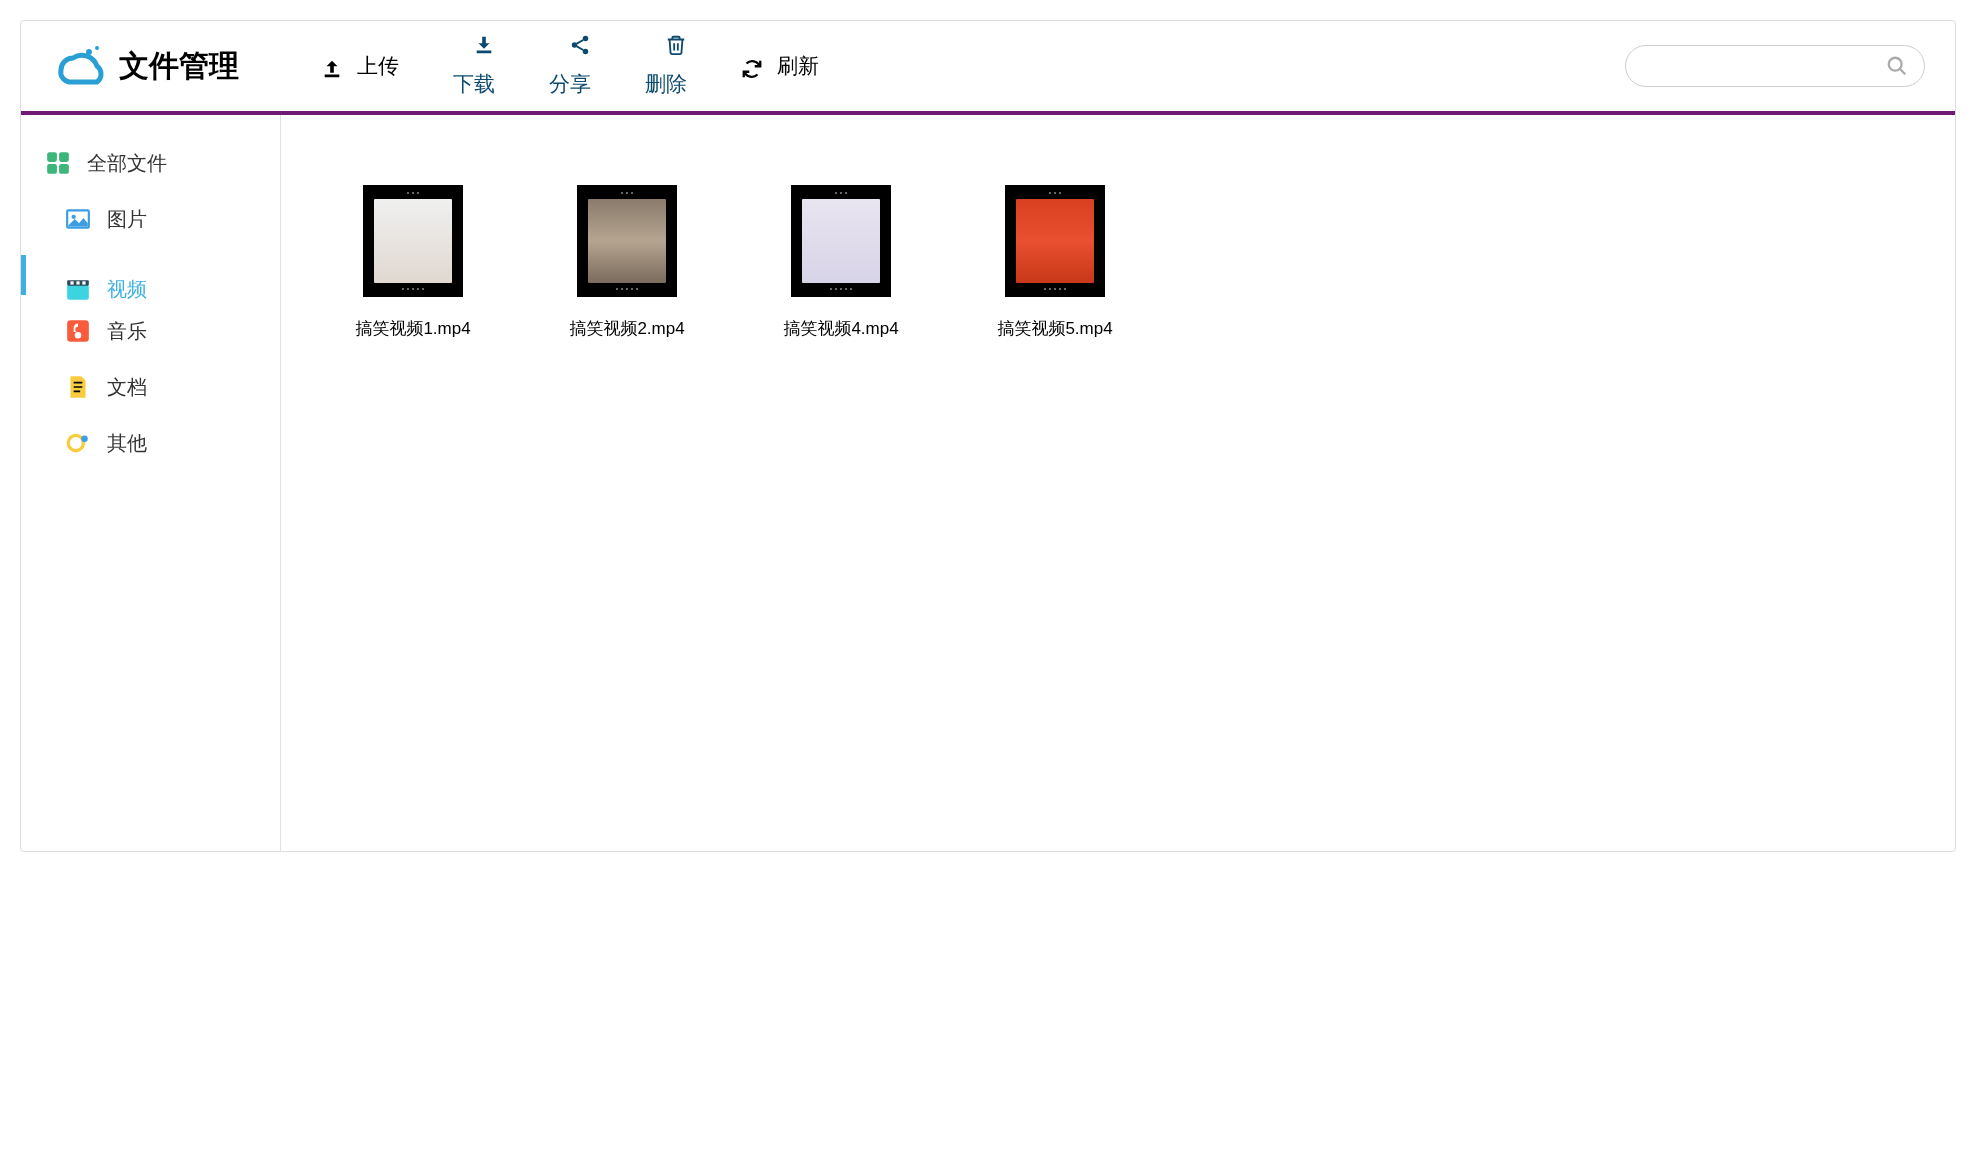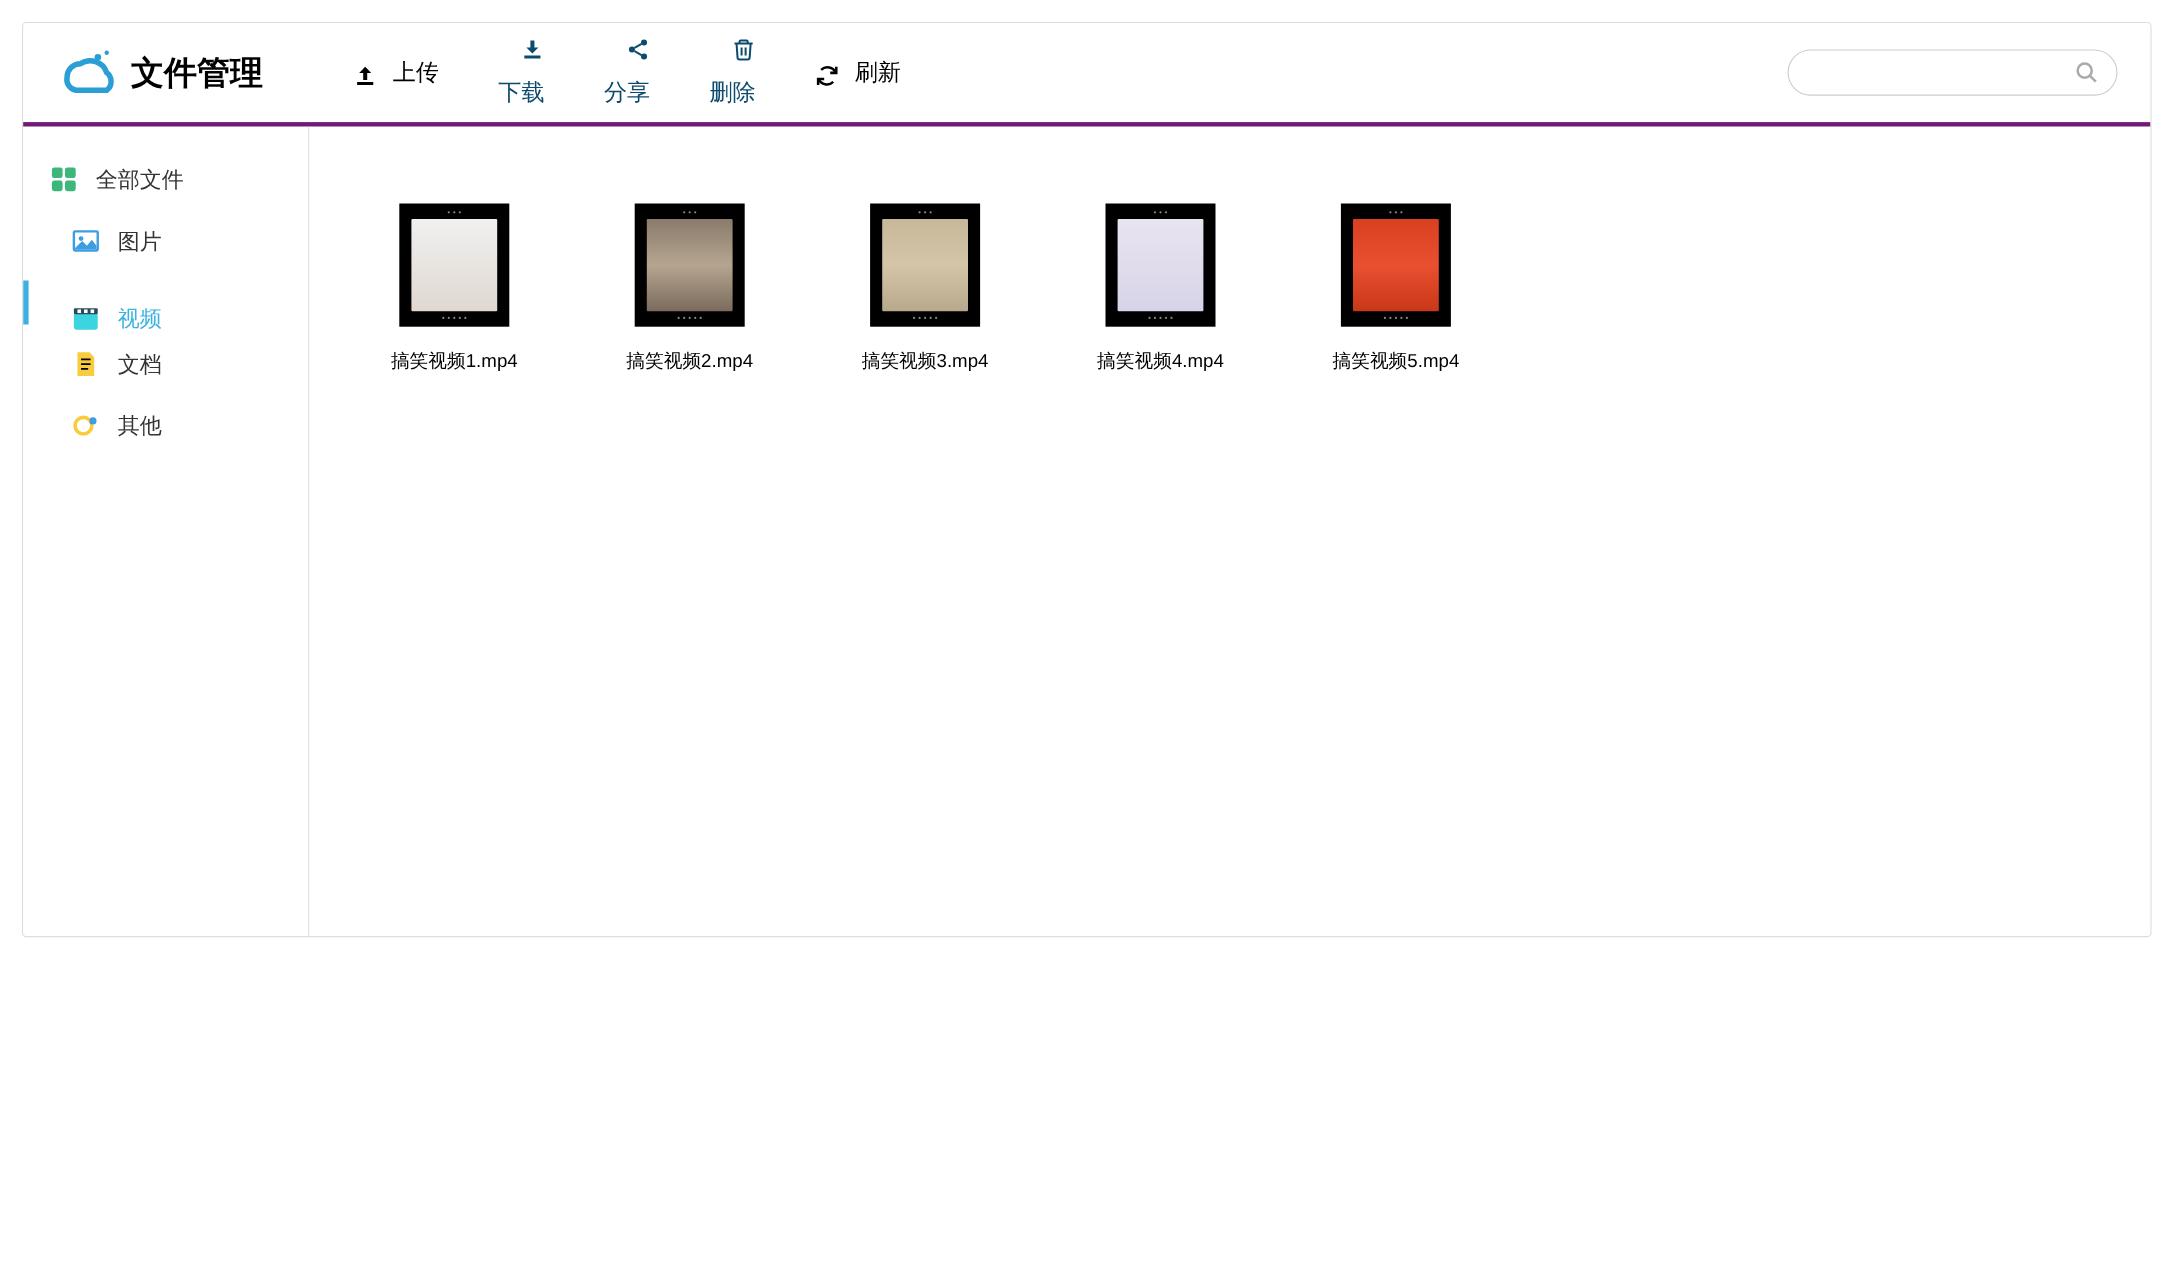--- a/index.html
+++ b/index.html
@@ -286,20 +286,28 @@
           <svg class="sb-icon" viewBox="0 0 24 24">
             <rect x="2" y="7" width="20" height="14" rx="2" fill="#3dd4e2"></rect>
             <rect x="2" y="3" width="20" height="5" rx="1" fill="#2a4a5a"></rect>
             <rect x="5" y="4" width="3" height="3" fill="#fff"></rect>
             <rect x="10.5" y="4" width="3" height="3" fill="#fff"></rect>
             <rect x="16" y="4" width="3" height="3" fill="#fff"></rect>
           </svg>
           <span>视频</span>
         </div>
 
+        <div class="sidebar-item indent">
+          <svg class="sb-icon" viewBox="0 0 24 24">
+            <rect x="2" y="2" width="20" height="20" rx="3" fill="#f85c3c"></rect>
+            <path d="M8 9 A4 4 0 0 1 12 5 L12 8 A1 1 0 0 0 12 13 L8 13" fill="#fff"></path>
+            <circle cx="12" cy="16" r="3" fill="#fff"></circle>
+          </svg>
+          <span>音乐</span>
+        </div>
 
         <div class="sidebar-item indent">
           <svg class="sb-icon" viewBox="0 0 24 24">
             <path d="M5 2 L15 2 L19 6 L19 22 L5 22 Z" fill="#f8cc3c"></path>
             <path d="M8 8 L16 8 M8 12 L16 12 M8 16 L14 16" stroke="#000" stroke-width="1.5"></path>
           </svg>
           <span>文档</span>
         </div>
 
         <div class="sidebar-item indent">
@@ -346,38 +354,20 @@
                   <span></span>
                   <span></span>
                   <span></span>
                   <span></span>
                   <span></span>
                 </div>
             </div>
             <div class="file-name">搞笑视频2.mp4</div>
           </div>
 
-          <div class="file-item">
-            <div class="thumb">
-              <div class="thumb-bar">
-                  <span></span>
-                  <span></span>
-                  <span></span>
-                </div>
-              <div class="thumb-center tc3"></div>
-              <div class="thumb-bar">
-                  <span></span>
-                  <span></span>
-                  <span></span>
-                  <span></span>
-                  <span></span>
-                </div>
-            </div>
-            <div class="file-name">搞笑视频3.mp4</div>
-          </div>
 
           <div class="file-item">
             <div class="thumb">
               <div class="thumb-bar">
                   <span></span>
                   <span></span>
                   <span></span>
                 </div>
               <div class="thumb-center tc4"></div>
               <div class="thumb-bar">

